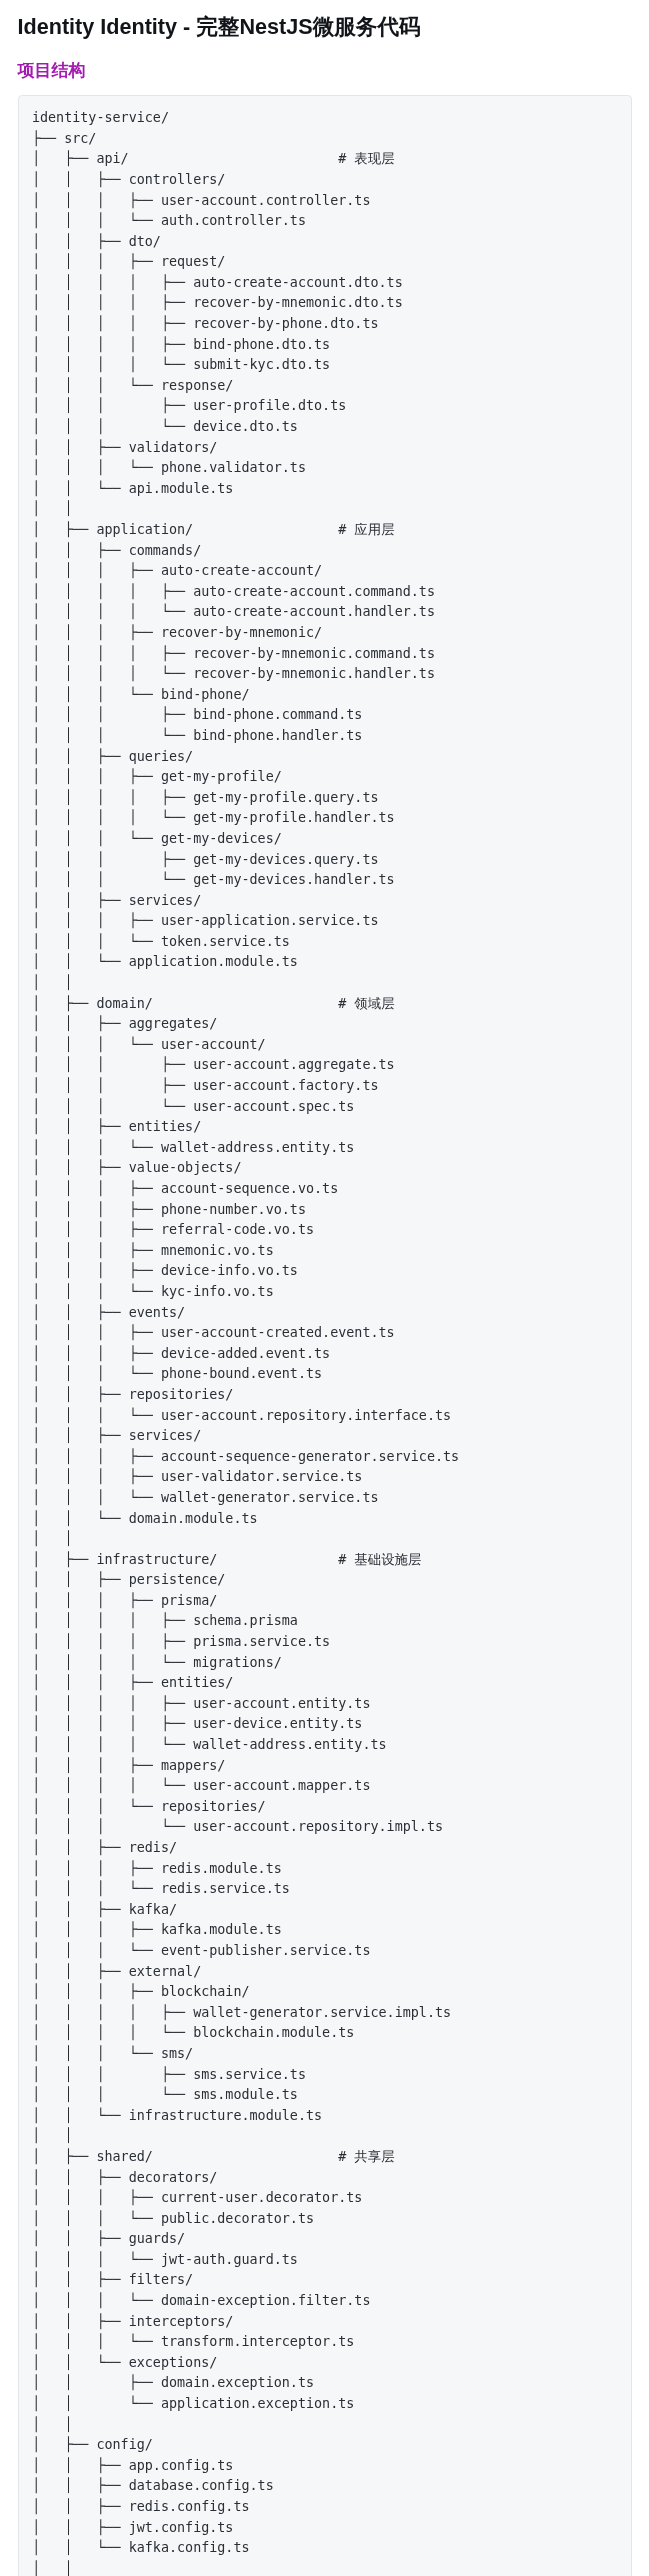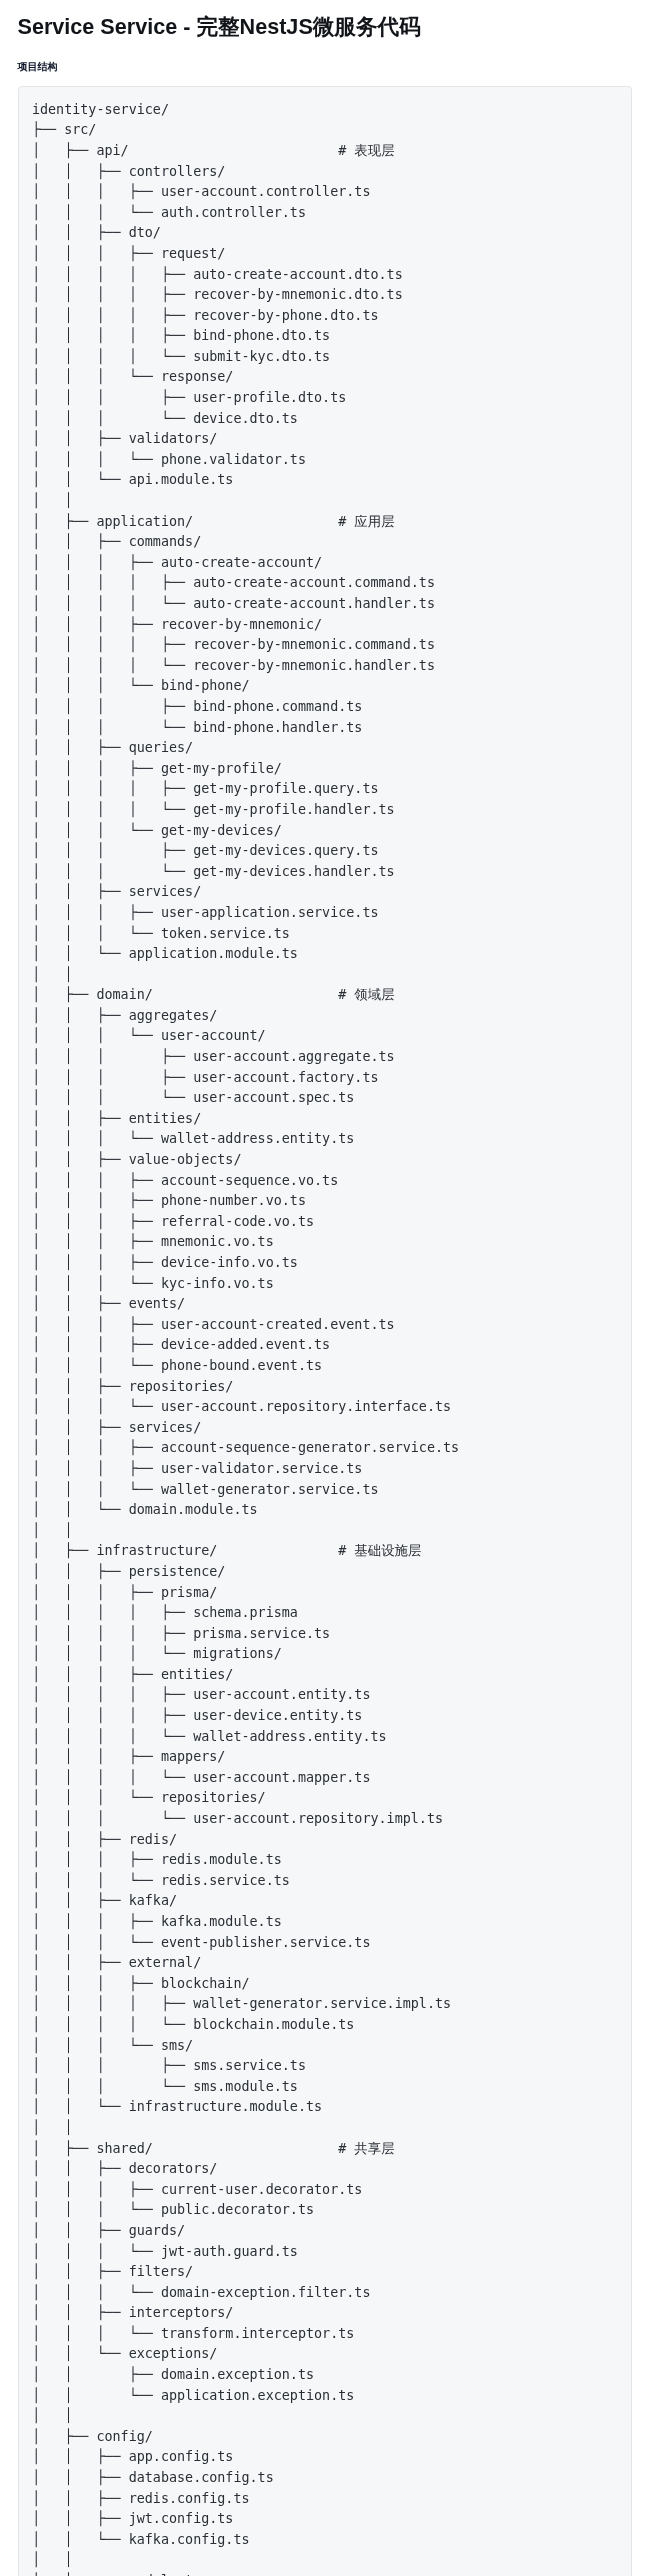--- a/index.html
+++ b/index.html
@@ -14,25 +14,25 @@
     padding: 14.4px 17.5px 20.6px 17.5px;
   }
   .page-title {
     font-size: 21.6px;
     font-weight: 700;
     line-height: 1.25;
     margin: 0 0 19.6px 0;
     color: #111418;
   }
   .section-heading {
-    font-size: 10px;
+    font-size: 17px;
     font-weight: 700;
     line-height: 1.2;
     margin: 0 0 13.4px 0;
-    color: #0f172a;
+    color: #a21caf;
   }
   .code-block {
     background: #f6f7f8;
     border: 0.5px solid #e3e5e8;
     border-radius: 4.1px;
     padding: 12.4px 13.4px;
     overflow: hidden;
   }
   .file-tree {
     font-family: "DejaVu Sans Mono", "Liberation Mono", monospace;
@@ -40,21 +40,21 @@
     line-height: 20.6px;
     white-space: pre;
     color: #2a2f36;
     tab-size: 4;
   }
 </style>
 </head>
 <body>
 
 <div class="page">
-  <h1 class="page-title">Service Service - 完整NestJS微服务代码</h1>
+  <h1 class="page-title">Identity Identity - 完整NestJS微服务代码</h1>
 
   <h2 class="section-heading">项目结构</h2>
 
   <div class="code-block">
     <pre class="file-tree">identity-service/
 ├── src/
 │   ├── api/                          # 表现层
 │   │   ├── controllers/
 │   │   │   ├── user-account.controller.ts
 │   │   │   └── auth.controller.ts

